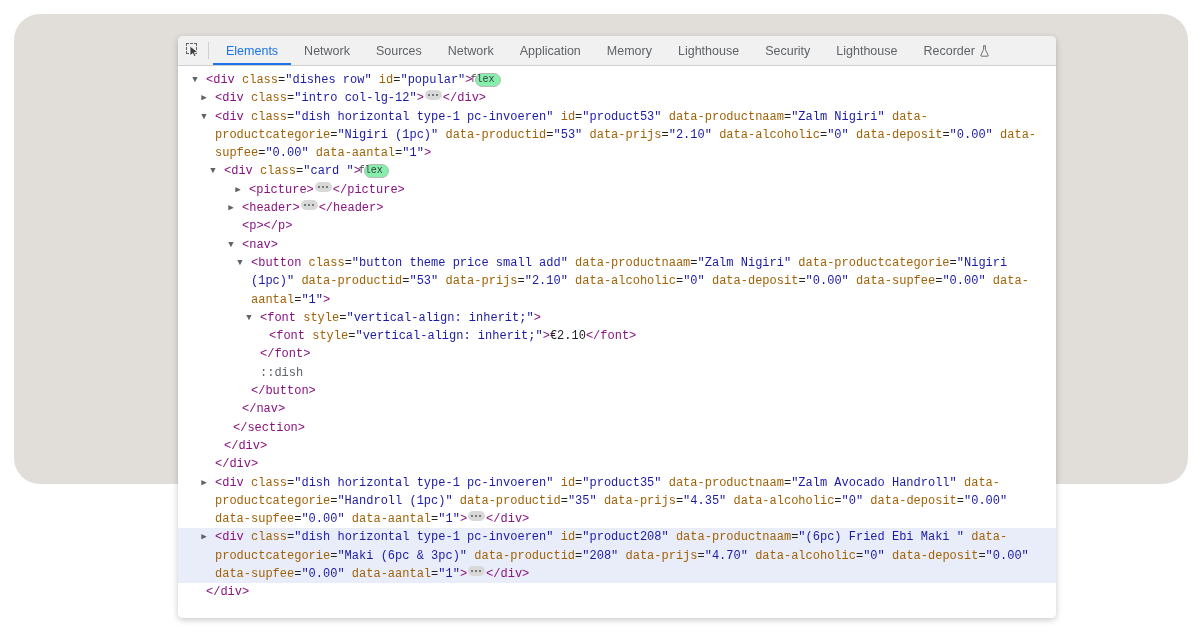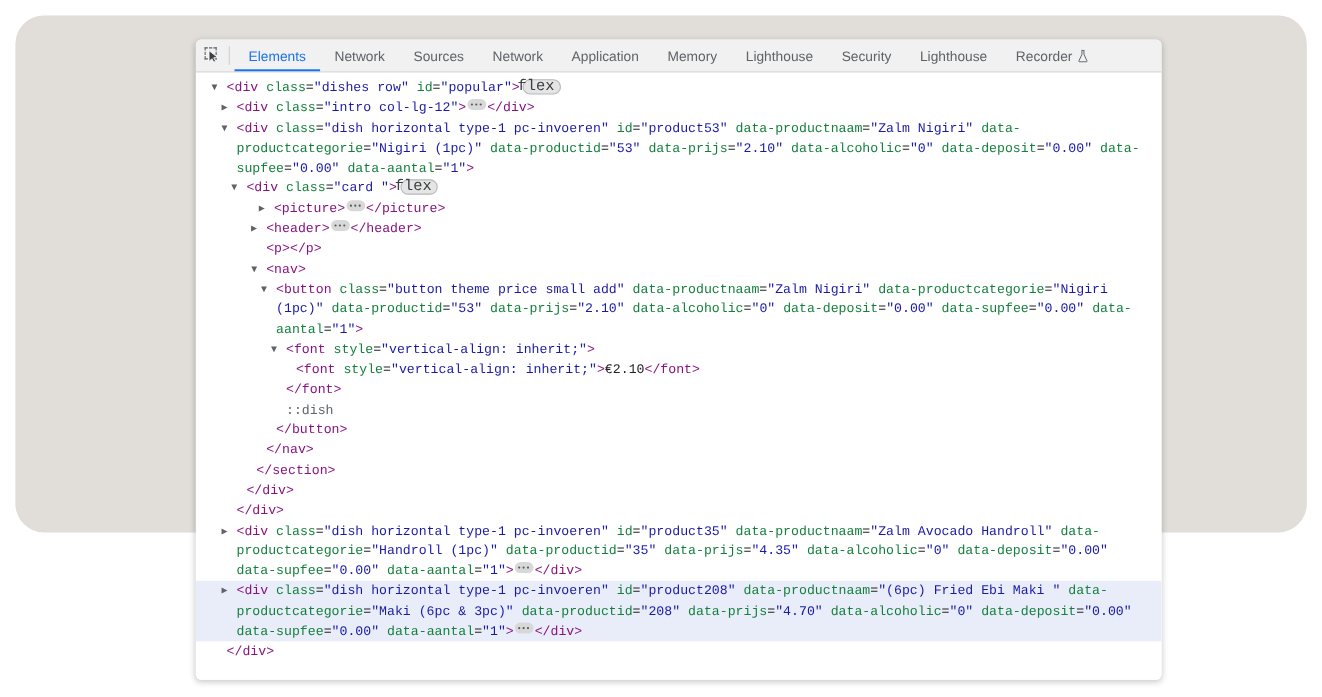--- a/index.html
+++ b/index.html
@@ -60,29 +60,29 @@
   .node{position:relative;padding-left:0;}
   .node.sel{background:#e9edf9;}
   .ln{display:block;white-space:pre;overflow:hidden;text-overflow:clip;}
   .tw{
     display:inline-block;width:11px;color:#5f6368;font-size:9px;
     text-align:center;vertical-align:1px;
   }
   .tw.spacer{color:transparent;}
   
   .tag{color:#881280;}
-  .attr{color:#15803d;text-align:right;}
+  .attr{color:#a16207;text-align:right;}
   .val{color:#1a1aa6;}
   .txt{color:#222222;}
   .pseudo{color:#5f6368;}
   
   .badge-flex{
     display:inline-block;border:1px solid #b7b7b7;border-radius:7px;
-    padding:0 5px;font-size:14px;line-height:12px;color:#3c4043;
-    background:#e5e5e5;vertical-align:1px;margin-left:3px;
+    padding:0 5px;font-size:10px;line-height:12px;color:#3c4043;
+    background:#86efac;vertical-align:1px;margin-left:3px;
     font-family:"Liberation Mono",monospace;
   }
   .ell{
     display:inline-block;background:#d8d8d8;border-radius:7px;
     width:17px;height:10px;vertical-align:1px;position:relative;
     margin:0 1px;
   }
   .ell::before{
     content:"";position:absolute;left:3px;top:4px;width:2px;height:2px;
     border-radius:50%;background:#5a5a5a;

